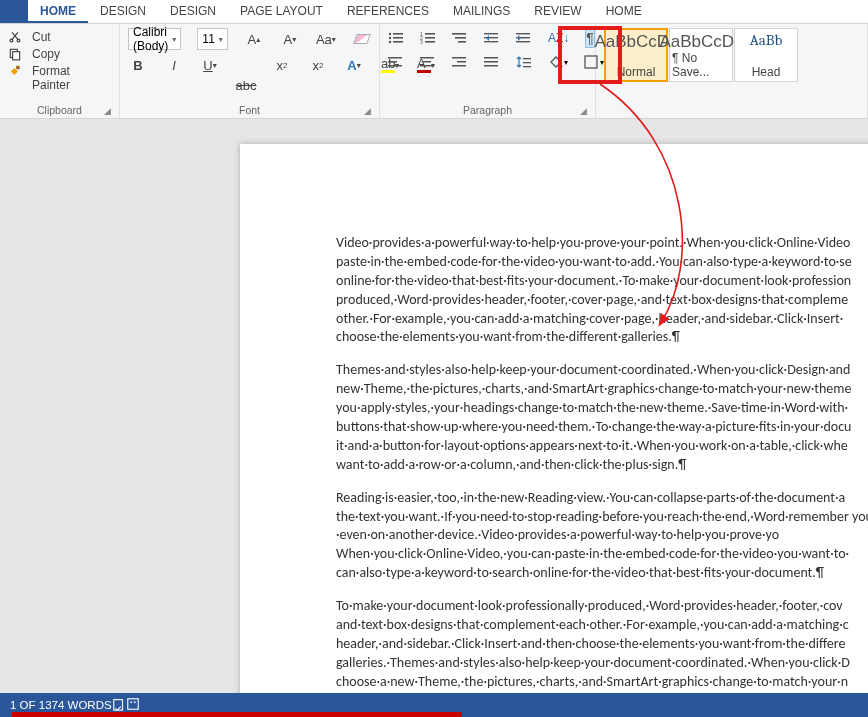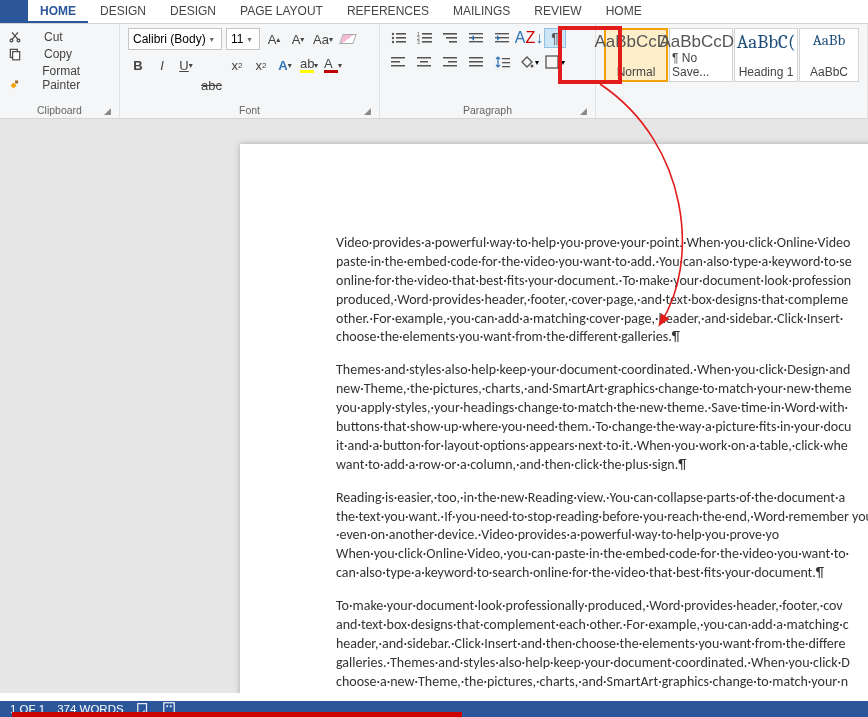--- a/index.html
+++ b/index.html
@@ -12,25 +12,25 @@
 .tabs .tab.active { color: #2b579a; font-weight: 600; border-bottom: 2px solid #2b579a; }
 
 
 .ribbon { display: flex; height: 95px; background: #f5f6f7; border-bottom: 1px solid #d4d4d4; }
 .group { border-right: 1px solid #e1e1e1; padding: 4px 8px 2px 8px; display: flex; flex-direction: column; justify-content: space-between; }
 .group-label { font-size: 10.5px; color: #666; text-align: center; padding-top: 2px; position: relative; }
 .group-label .launcher { position: absolute; right: 0; bottom: 0; font-size: 9px; color: #888; }
 
 
 .clip-actions { display: flex; flex-direction: column; gap: 3px; font-size: 12px; padding-top: 2px;}
-.clip-actions div { display: flex; align-items: flex-end; gap: 22px; color: #444; }
+.clip-actions div { display: flex; align-items: flex-start; gap: 10px; color: #444; }
 .clip-actions svg, .clip-actions .ico { width: 14px; height: 14px; }
 
 
-.fontrow { display: flex; gap: 4px; }
+.fontrow { display: flex; gap: 16px; }
 .combo { background:#fff; border:1px solid #c5c5c5; height:22px; font-size:12px; display:flex; align-items:center; padding:0 4px; }
 .combo .arrow { margin-left:4px; font-size:8px; color:#666; }
 .btn { min-width:20px; height:22px; display:flex; align-items:center; justify-content:center; font-size:13px; color:#444; border:1px solid transparent; }
 .btn sup, .btn sub { font-size:8px; }
 .underline { text-decoration: underline; }
 .strike { text-decoration: line-through; margin-top: 41px; }
 .colorbar { display:inline-block; width:14px; border-bottom:3px solid; line-height:12px;}
 
 
 .para-highlight { position:absolute; border:4px solid #e21b1b; width:64px; height:58px; top:26px; left:558px; z-index:5; pointer-events:none;}
@@ -48,21 +48,21 @@
 
 
 .docarea { position:absolute; top:119px; left:0; right:0; bottom:24px; background:#e6e6e6; overflow:hidden;}
 .page { position:absolute; left:240px; top:25px; width:800px; height:1000px; background:#fff; box-shadow:0 0 6px rgba(0,0,0,.25); padding:90px 0 0 96px;}
 .page p { font-family:"Calibri","Segoe UI",sans-serif; font-size:14px; color:#333; line-height:1.35; margin-bottom:14px; max-width:640px;}
 
 
 .arrow-svg { position:absolute; top:24px; left:0; width:868px; height:500px; pointer-events:none; z-index:6;}
 
 
-.statusbar { position:absolute; bottom:0; left:0; right:0; height:16px; background:#2b579a; color:#fff; font-size:11.5px; display:flex; align-items:center; gap:12px; padding:0 10px;}
+.statusbar { position:absolute; bottom:0; left:0; right:0; height:24px; background:#2b579a; color:#fff; font-size:11.5px; display:flex; align-items:center; gap:0; padding:0 10px;}
 .statusbar .sbico { opacity:.9; }
 .redstrip { position:absolute; bottom:0; left:12px; width:450px; height:5px; background:#c00; z-index:3;}
 </style>
 </head>
 <body>
 
 <div class="tabs">
   <div class="apptab"></div>
   <div class="tab active">HOME</div>
   <div class="tab">DESIGN</div>
@@ -195,21 +195,21 @@
           </div>
         <div class="pbtn">
             <svg viewBox="0 0 16 14">
               <rect x="0" y="2" width="14" height="1.4" fill="#555"></rect>
               <rect x="0" y="6" width="14" height="1.4" fill="#555"></rect>
               <rect x="0" y="10" width="14" height="1.4" fill="#555"></rect>
               <path d="M2 4l3 3-3 3z" fill="#2e75b6"></path>
             </svg>
           </div>
         <div class="pbtn">
-            <span style="font-size:16px;color:#2e75b6">A<span style="color:#c00">Z</span>↓</span>
+            <span style="font-size:12px;color:#2e75b6">A<span style="color:#c00">Z</span>↓</span>
           </div>
         <div class="pbtn pilcrow-active">
             <span style="font-size:14px;color:#555">¶</span>
           </div>
       </div>
       <div class="fontrow">
         <div class="pbtn">
             <svg viewBox="0 0 16 14">
               <rect x="0" y="2" width="14" height="1.5" fill="#555"></rect>
               <rect x="0" y="6" width="9" height="1.5" fill="#555"></rect>
@@ -267,26 +267,22 @@
     <div class="styles-row">
       <div class="style-tile sel">
           <span class="sample">AaBbCcDc</span>
           <span class="name">Normal</span>
         </div>
       <div class="style-tile">
           <span class="sample">AaBbCcDc</span>
           <span class="name">¶ No Save...</span>
         </div>
       <div class="style-tile">
-          <span class="sample blue" style="font-size:19px">AaBbC(</span>
-          <span class="name">Heading 1</span>
-        </div>
-      <div class="style-tile">
           <span class="sample blue" style="font-size:15px">AaBb</span>
-          <span class="name">AaBbC</span>
+          <span class="name">Head</span>
         </div>
     </div>
     <div class="group-label">&nbsp;</div>
   </div>
 </div>
 
 <div class="para-highlight"></div>
 
 <svg class="arrow-svg">
   <defs>

